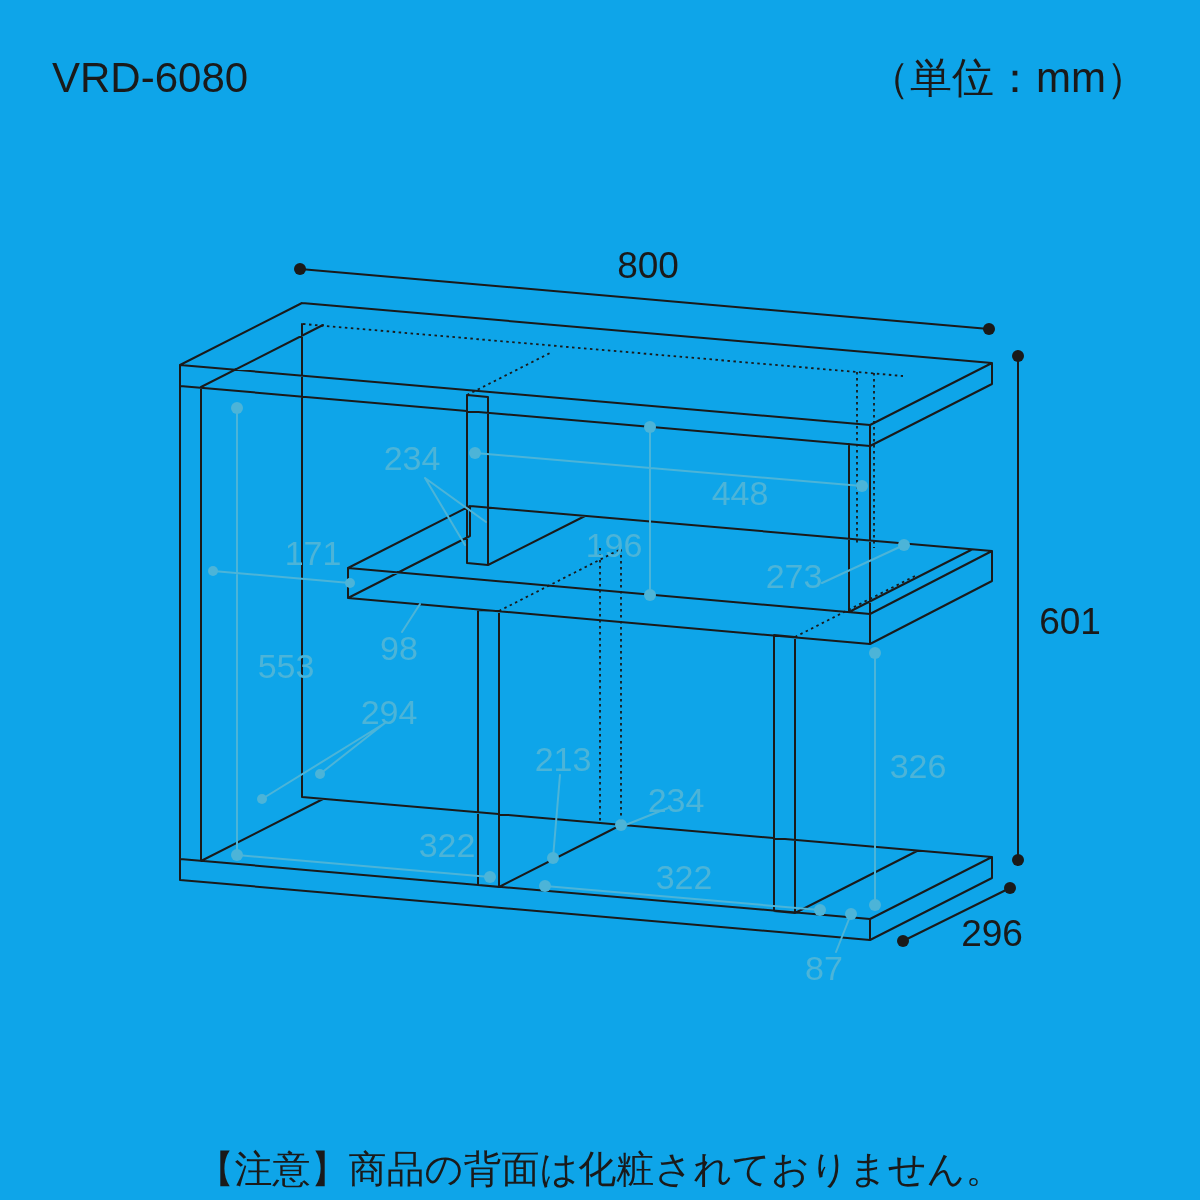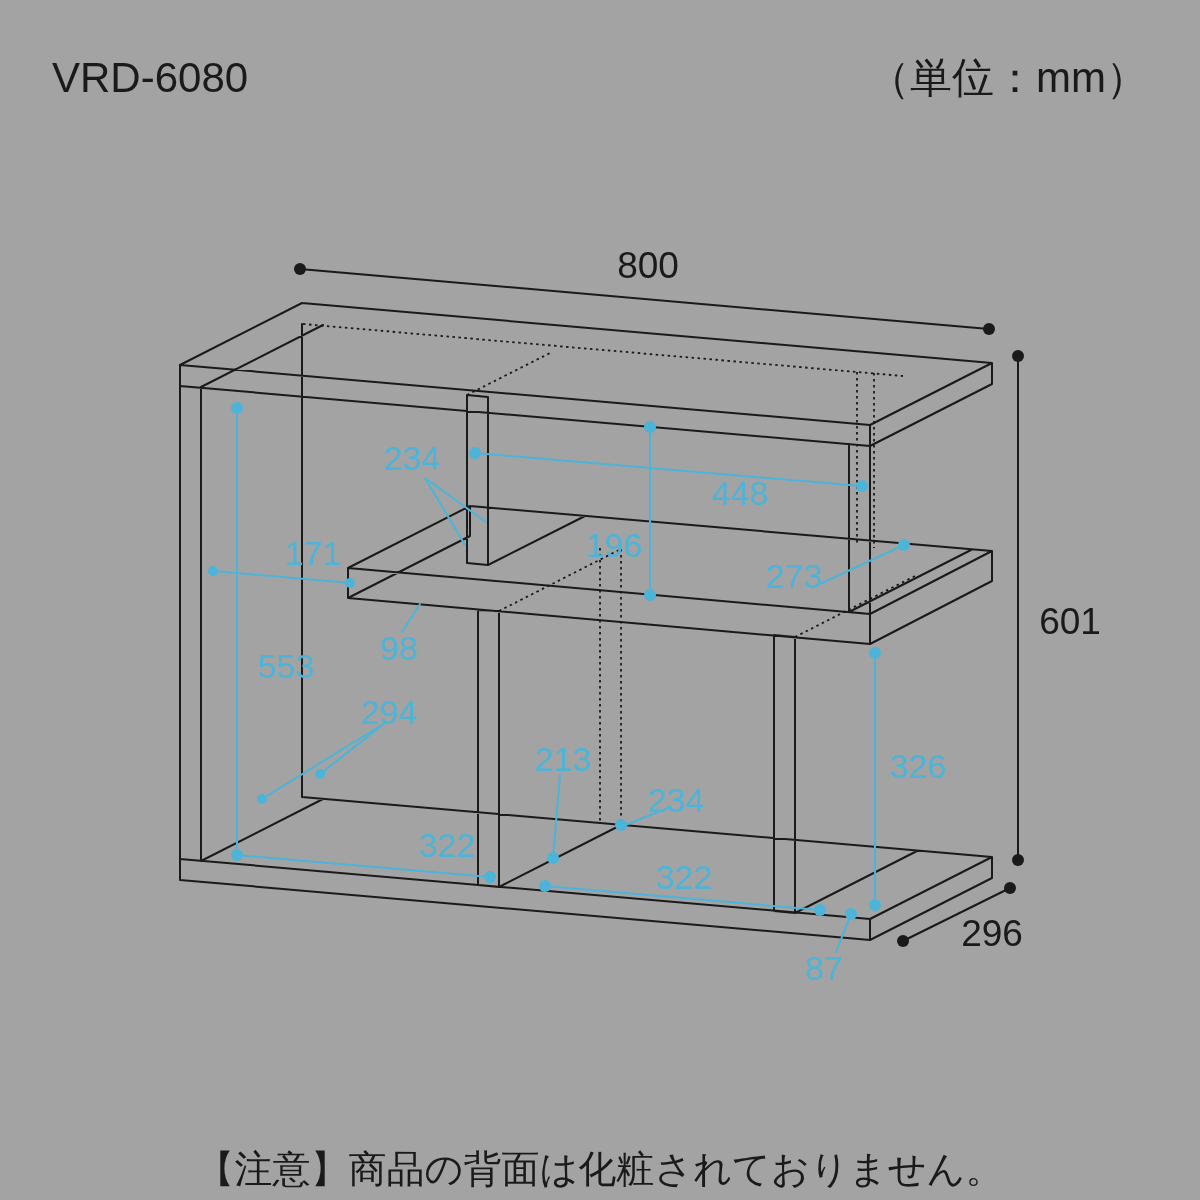--- a/index.html
+++ b/index.html
@@ -1,16 +1,16 @@
 <!DOCTYPE html>
 <html><head>
 <meta charset="utf-8">
 <style>
   html,body{margin:0;padding:0;background:#ffffff;}
-  .page{width:1200px;height:1200px;position:relative;background:#a3a3a3;overflow:hidden;}
+  .page{width:1200px;height:1200px;position:relative;background:#0ea5e9;overflow:hidden;}
   svg{display:block;}
   text{font-family:"Liberation Sans","DejaVu Sans",sans-serif;}
   .t-black{fill:#1a1a1a;}
   .t-dim{fill:#4cb4d8;}
 </style>
 </head>
 <body>
 
 <div class="page">
 <svg width="1200" height="1200" viewBox="0 0 1200 1200">

